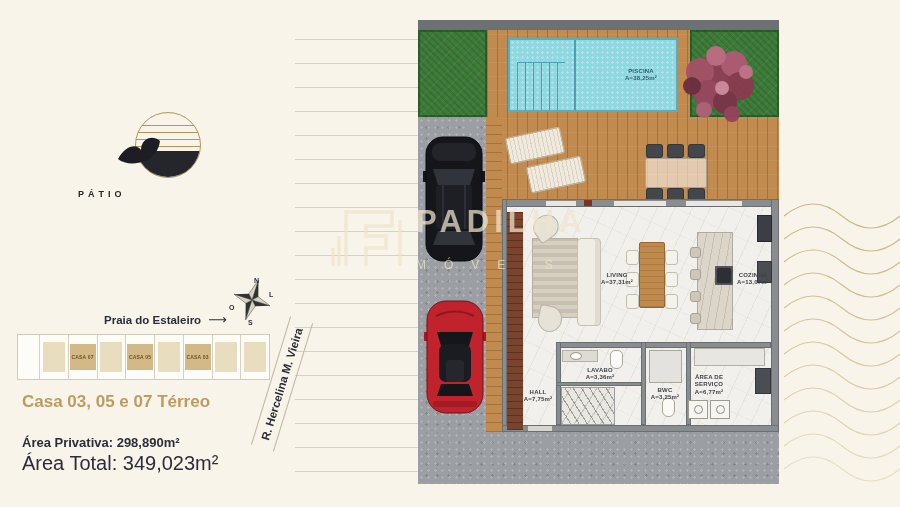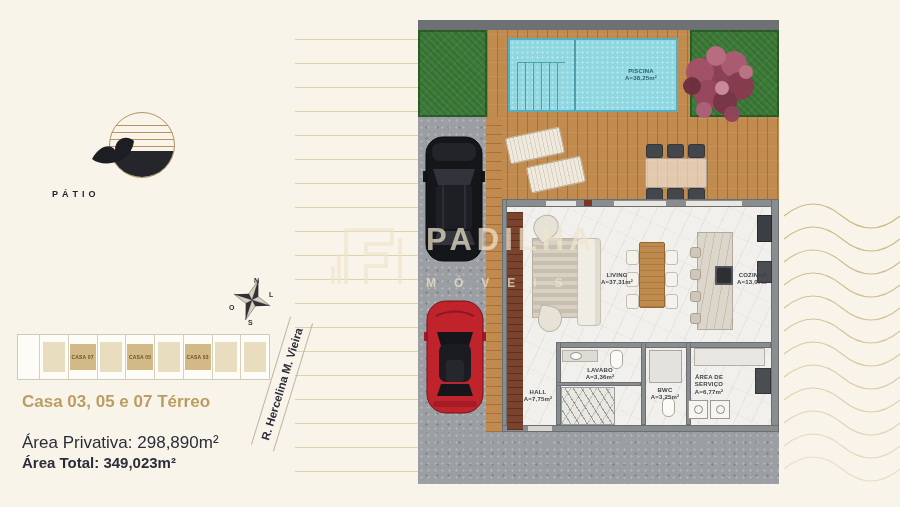--- a/index.html
+++ b/index.html
@@ -52,21 +52,21 @@
   .sq-dark{width:26px;height:26px;background:var(--tan_dark);display:flex;align-items:center;justify-content:center;
     font-size:5px;font-weight:700;color:#6b5327;letter-spacing:.2px}
 </style>
 </head>
 <body>
 
 <div class="canvas">
 
   <div class="abs stripes" style="left:295px;top:16px;width:123px;height:462px"></div>
 
-  <div class="abs" style="left:52px;top:105px;width:200px;height:120px">
+  <div class="abs" style="left:78px;top:105px;width:200px;height:120px">
     <div class="abs" style="left:57px;top:7px;width:66px;height:66px;border:1.5px solid var(--gold);border-radius:50%;overflow:hidden;
                 background-image:repeating-linear-gradient(to bottom,transparent 0 6px,var(--gold) 6px 7px);
                 background-size:100% 56%;background-repeat:no-repeat;background-position:top 6px center;">
       <div class="abs" style="left:0;bottom:0;width:100%;height:41%;background:#24262c"></div>
     </div>
     <svg class="abs" style="left:38px;top:28px;width:48px;height:36px" viewBox="0 0 48 36">
       <path d="M2,26 C9,13 20,10 25,17 C25,6 36,1 44,8 C43,17 37,25 29,28 C19,32 8,31 2,26 Z" fill="#1c1e24"></path>
     </svg>
     <div class="abs" style="left:0;top:84px;font-size:9px;letter-spacing:4px;font-weight:600;color:#23252b">PÁTIO</div>
   </div>
@@ -81,20 +81,24 @@
       <polygon points="24,47 24,26 19,31" fill="#2f3136"></polygon>
       <polygon points="5,26 24,26 19,31" fill="#d8d2c0" stroke="#2f3136" stroke-width=".4"></polygon>
       <polygon points="5,26 24,26 19,21" fill="#2f3136"></polygon>
     </g>
     <text x="26" y="9" font-size="7" font-weight="bold" fill="#2b2e3a">N</text>
     <text x="41" y="23" font-size="7" font-weight="bold" fill="#2b2e3a">L</text>
     <text x="1" y="36" font-size="7" font-weight="bold" fill="#2b2e3a">O</text>
     <text x="20" y="51" font-size="7" font-weight="bold" fill="#2b2e3a">S</text>
   </svg>
 
+  <div class="abs" style="left:104px;top:312px;display:flex;align-items:center;gap:7px;color:var(--ink);font-size:11.5px;font-weight:600">
+    <span>Praia do Estaleiro</span>
+    <span style="font-family:'DejaVu Sans',sans-serif;font-size:13px;font-weight:400">⟶</span>
+  </div>
 
   <div class="abs" style="left:17px;top:334px;width:253px;height:46px;background:#fdfcf7;border:1px solid #cfcabb;display:flex;align-items:stretch">
     <div style="width:22px;border-right:1px solid #d6d0c0"></div>
     <div class="sitecell">
         <div class="sq-light"></div>
       </div>
     <div class="sitecell">
       <div class="sq-dark">CASA 07</div>
       </div>
     <div class="sitecell">
@@ -116,22 +120,22 @@
         <div class="sq-light"></div>
       </div>
   </div>
 
   <div class="abs" style="left:282px;top:384px;width:134px;padding:5px 0;text-align:center;font-size:11.5px;font-weight:600;color:var(--ink);
               border-top:1px solid #bcb5a2;border-bottom:1px solid #bcb5a2;
               transform:translate(-50%,-50%) rotate(-73deg)">R. Hercelina M. Vieira</div>
 
   <div class="abs" style="left:22px;top:392px;width:260px">
     <div style="font-size:17px;font-weight:700;color:var(--gold_text);margin-bottom:21px">Casa 03, 05 e 07 Térreo</div>
-    <div style="font-size:17px;font-weight:400;color:var(--ink);line-height:20px">Área Privativa: 298,890m²</div>
-    <div style="font-size:15px;font-weight:700;color:var(--ink);line-height:20px">Área Total: 349,023m²</div>
+    <div style="font-size:13px;font-weight:700;color:var(--ink);line-height:20px">Área Privativa: 298,890m²</div>
+    <div style="font-size:20px;font-weight:400;color:var(--ink);line-height:20px">Área Total: 349,023m²</div>
   </div>
 
   <div class="abs" style="left:418px;top:20px;width:361px;height:464px">
 
     <div class="abs wallp" style="left:0;top:0;width:361px;height:10px;background:var(--wall_dark)"></div>
     <div class="abs decky" style="left:69px;top:10px;width:292px;height:173px"></div>
     <div class="abs grassy" style="left:0;top:10px;width:69px;height:87px"></div>
     <div class="abs grassy" style="left:272px;top:10px;width:89px;height:87px"></div>
 
     <div class="abs" style="left:90px;top:18px;width:170px;height:74px;border:2px solid #58aebc;
@@ -285,30 +289,30 @@
     <div class="abs rlabel" style="left:226px;top:364px;width:42px;height:20px">
       <span>BWC</span>
         <span>A=3,25m²</span>
       </div>
     <div class="abs rlabel" style="left:266px;top:350px;width:50px;height:30px">
       <span>ÁREA DE SERVIÇO</span>
         <span>A=6,77m²</span>
       </div>
   </div>
 
-  <div class="abs" style="left:330px;top:222px;display:flex;align-items:center;gap:10px;opacity:.72;pointer-events:none">
+  <div class="abs" style="left:330px;top:204px;display:flex;align-items:center;opacity:.72;pointer-events:none">
     <svg width="86" height="64" viewBox="0 0 86 64" fill="none" stroke="var(--watermark)" stroke-width="3.5">
       <path d="M3,60 V42"></path>
         <path d="M9,60 V30"></path>
       <path d="M16,60 V6 H62 V20 H36 V30 H56 V42 H36 V60"></path>
       <path d="M70,14 V60"></path>
     </svg>
     <div style="display:flex;flex-direction:column;align-items:flex-start">
       <div style="font-size:31px;font-weight:700;letter-spacing:5px;color:var(--watermark)">PADILHA</div>
-      <div style="font-size:12px;font-weight:700;letter-spacing:18px;color:var(--watermark);margin-top:18px">MÓVEIS</div>
+      <div style="font-size:12px;font-weight:400;letter-spacing:18px;color:var(--watermark);margin-top:18px">MÓVEIS</div>
     </div>
   </div>
 
   <svg class="abs" style="left:784px;top:198px;width:116px;height:286px" viewBox="0 0 116 286" fill="none">
     <g stroke="var(--wave)" stroke-width="1.1">
       <path d="M0,18 Q29,-6 58,18 T116,18" opacity="0.95"></path>
       <path d="M0,41 Q29,17 58,41 T116,41" opacity="0.92"></path>
       <path d="M0,64 Q29,40 58,64 T116,64" opacity="0.88"></path>
       <path d="M0,87 Q29,63 58,87 T116,87" opacity="0.84"></path>
       <path d="M0,110 Q29,86 58,110 T116,110" opacity="0.80"></path>

